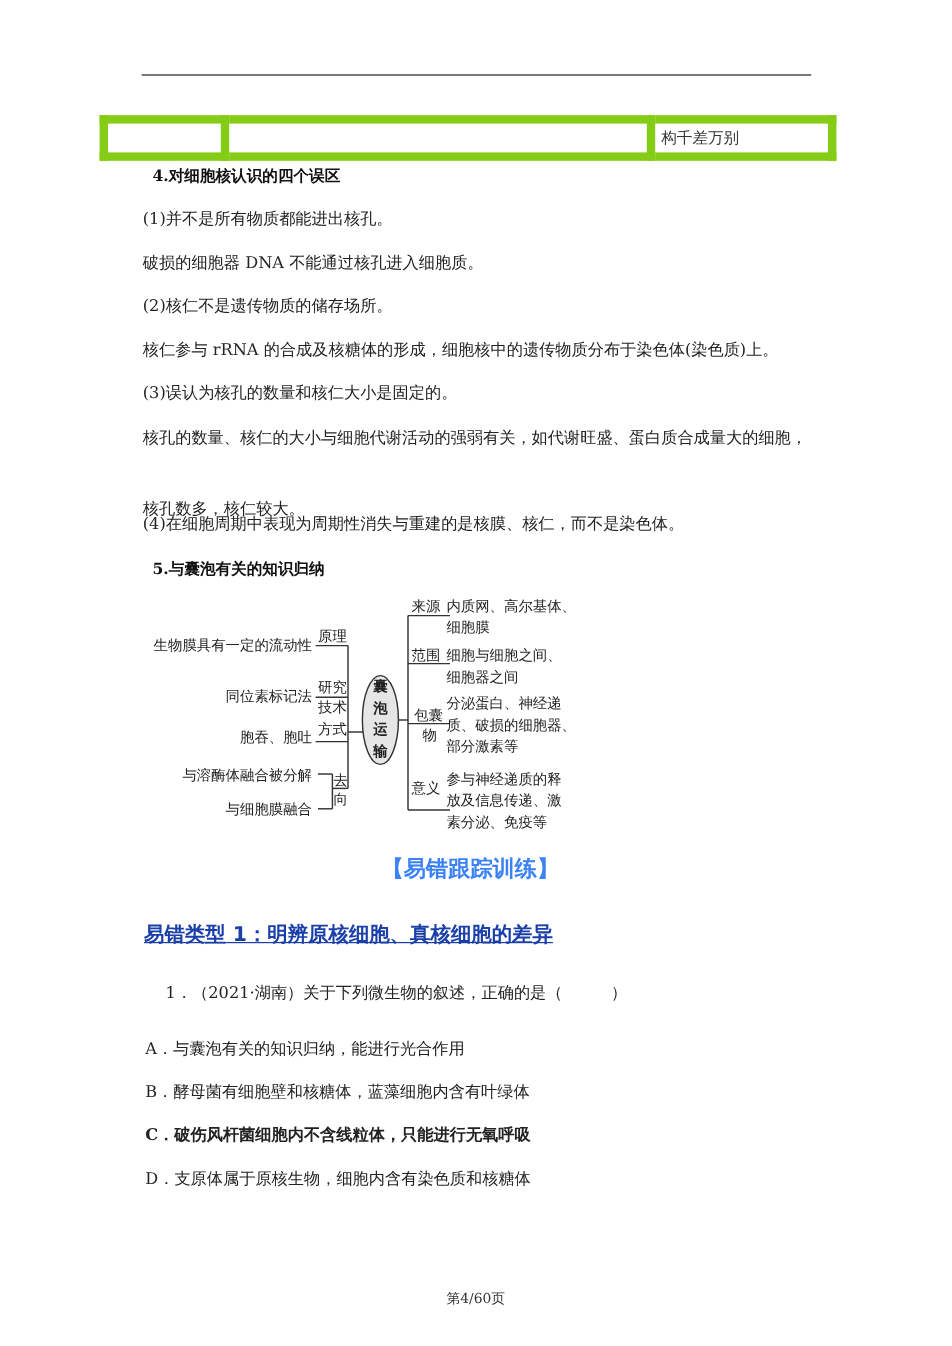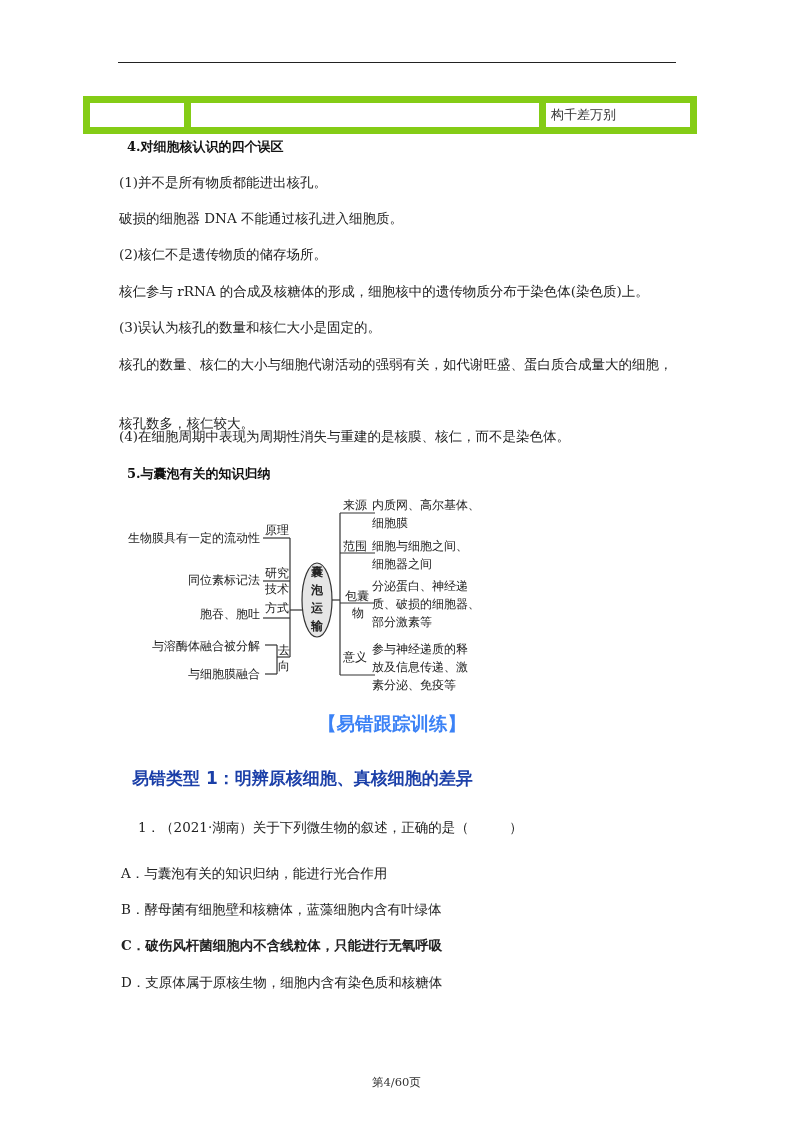--- a/index.html
+++ b/index.html
@@ -95,21 +95,21 @@
     <text x="257" y="100">分泌蛋白、神经递</text>
     <text x="257" y="118">质、破损的细胞器、</text>
     <text x="257" y="136">部分激素等</text>
     <text x="257" y="163">参与神经递质的释</text>
     <text x="257" y="181">放及信息传递、激</text>
     <text x="257" y="199">素分泌、免疫等</text>
   </g>
 </svg>
 
 <div class="abs blue-title" style="left:318px;top:711px;">【易错跟踪训练】</div>
-<div class="abs blue-sub" style="left:132px;top:767px;">易错类型 1：明辨原核细胞、真核细胞的差异</div>
+<div class="abs blue-sub" style="left:120px;top:767px;text-decoration:underline;">易错类型 1：明辨原核细胞、真核细胞的差异</div>
 
 <div class="abs para" style="left:138px;top:819px;">1．（2021·湖南）关于下列微生物的叙述，正确的是（　　　）</div>
 <div class="abs para" style="left:121px;top:865px;">A．与囊泡有关的知识归纳，能进行光合作用</div>
 <div class="abs para" style="left:121px;top:901px;">B．酵母菌有细胞壁和核糖体，蓝藻细胞内含有叶绿体</div>
 <div class="abs para" style="left:121px;top:937px;font-weight:bold;">C．破伤风杆菌细胞内不含线粒体，只能进行无氧呼吸</div>
 <div class="abs para" style="left:121px;top:974px;">D．支原体属于原核生物，细胞内含有染色质和核糖体</div>
 
 <div class="abs footer" style="left:372px;top:1075px;">第4/60页</div>
 
 </body></html>

